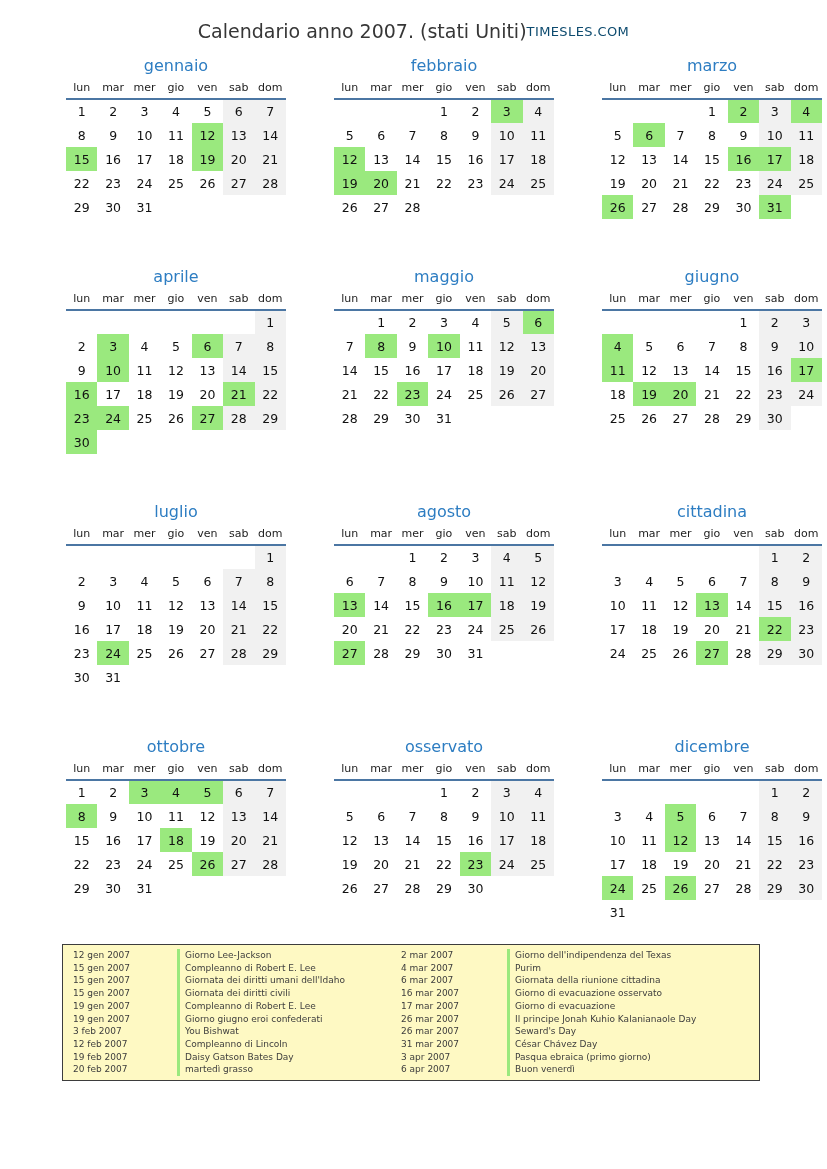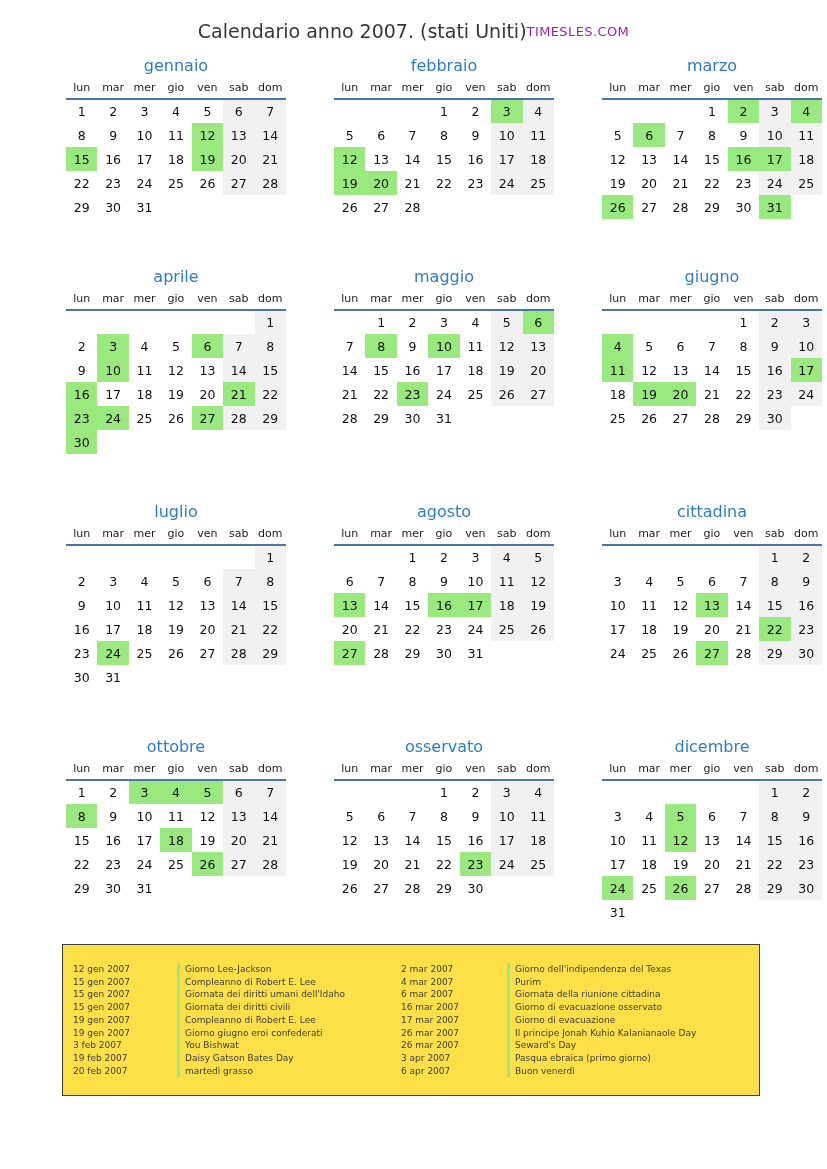--- a/index.html
+++ b/index.html
@@ -10,41 +10,41 @@
     --ink:#111;
   }
   *{box-sizing:border-box;}
   body{
     width:827px;height:1169px;margin:0;background:#ffffff;
     font-family:"DejaVu Sans","Liberation Sans",sans-serif;
     overflow:hidden;
   }
   .header{display:flex;justify-content:center;align-items:flex-start;padding:20px 60px 0 60px;}
   .page-title{font-size:19px;font-weight:normal;color:#363636;margin:0;}
-  .site-link{color:#a21caf;font-size:13px;letter-spacing:.4px;text-decoration:none;margin-top:4px;cursor:pointer;}
+  .site-link{color:#0c4a6e;font-size:13px;letter-spacing:.4px;text-decoration:none;margin-top:4px;cursor:pointer;}
 
   .months{
     display:grid;grid-template-columns:repeat(3,220px);
     column-gap:16px;row-gap:26px;
     padding:14px 0 0 66px;align-items:start;gap:48px;
   }
   .month{width:220px;}
   .mtitle{text-align:center;color:var(--blue);font-size:16px;margin-bottom:3px;}
   .month table{border-collapse:collapse;table-layout:fixed;width:220px;}
   .month th{
     width:31px;font-size:11px;font-weight:normal;color:#222;
     padding:3px 0 4px;border-bottom:2px solid var(--line);text-align:center;
   }
   .month td{width:31px;height:24px;text-align:center;font-size:12.5px;color:var(--ink);padding:0;}
   .month td.we{background:var(--gray);}
   .month td.hl{background:var(--green);}
 
   .legend{
     margin:20px 0 0 62px;width:698px;
-    border:1px solid #3d3d3d;padding:18px 10px;background:#fde047;
+    border:1px solid #3d3d3d;padding:4px 10px;background:#fef9c3;
   }
   .lrow{display:grid;grid-template-columns:104px 224px 106px 1fr;line-height:12.7px;}
   .ldate{font-size:9px;color:#3d3d3d;white-space:nowrap;}
   .lname{font-size:9px;color:#3d3d3d;border-left:3px solid var(--green);padding-left:5px;white-space:nowrap;overflow:hidden;}
 </style>
 </head>
 <body>
 
 <div class="header">
   <h1 class="page-title">Calendario anno 2007. (stati Uniti)</h1>
@@ -874,20 +874,26 @@
       <span class="ldate">26 mar 2007</span>
       <span class="lname">Il principe Jonah Kuhio Kalanianaole Day</span>
     </div>
     <div class="lrow">
       <span class="ldate">3 feb 2007</span>
       <span class="lname">You Bishwat</span>
       <span class="ldate">26 mar 2007</span>
       <span class="lname">Seward's Day</span>
     </div>
     <div class="lrow">
+      <span class="ldate">12 feb 2007</span>
+      <span class="lname">Compleanno di Lincoln</span>
+      <span class="ldate">31 mar 2007</span>
+      <span class="lname">César Chávez Day</span>
+    </div>
+    <div class="lrow">
       <span class="ldate">19 feb 2007</span>
       <span class="lname">Daisy Gatson Bates Day</span>
       <span class="ldate">3 apr 2007</span>
       <span class="lname">Pasqua ebraica (primo giorno)</span>
     </div>
     <div class="lrow">
       <span class="ldate">20 feb 2007</span>
       <span class="lname">martedì grasso</span>
       <span class="ldate">6 apr 2007</span>
       <span class="lname">Buon venerdì</span>

